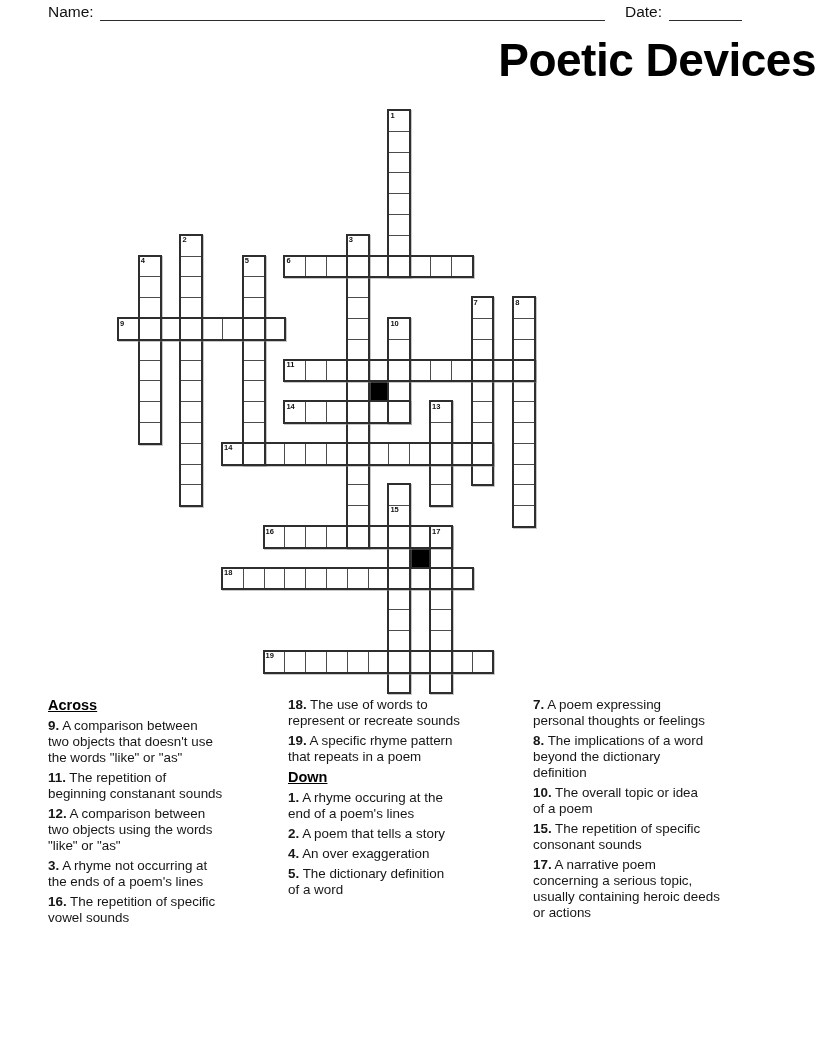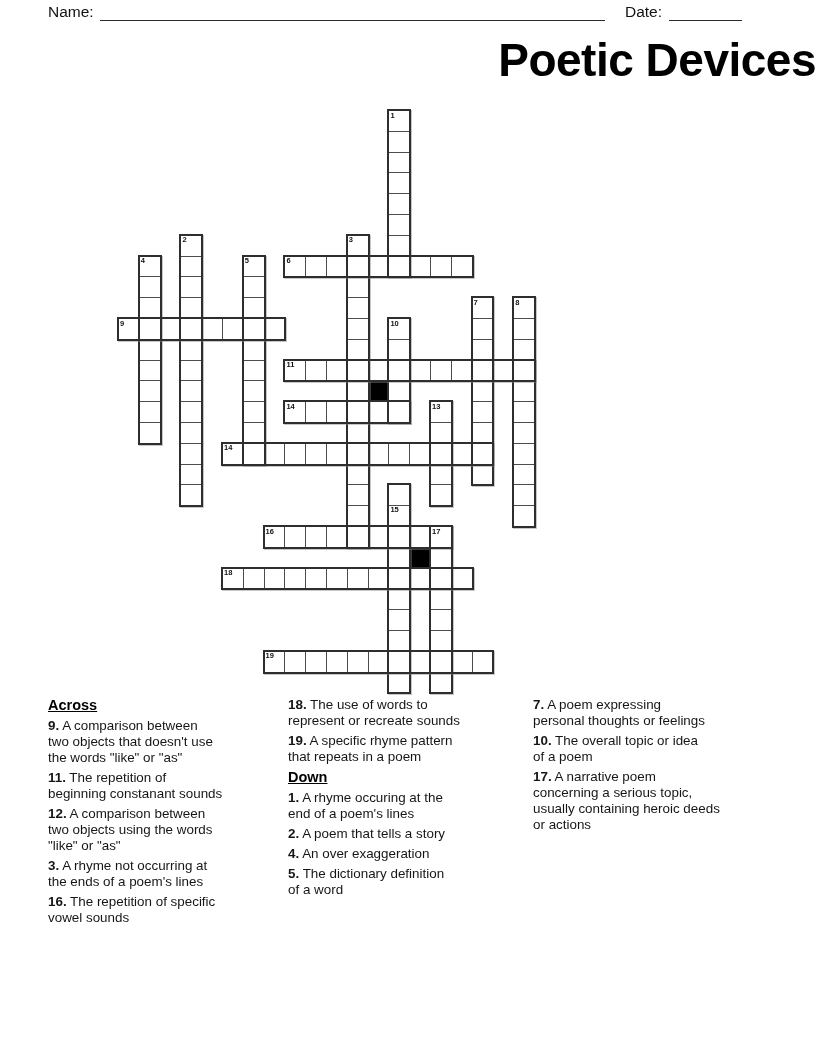--- a/index.html
+++ b/index.html
@@ -262,17 +262,19 @@
         <p class="clue"><b>18.</b> The use of words to<br>represent or recreate sounds</p>
         <p class="clue"><b>19.</b> A specific rhyme pattern<br>that repeats in a poem</p>
         <div class="clue-heading">Down</div>
         <p class="clue"><b>1.</b> A rhyme occuring at the<br>end of a poem's lines</p>
         <p class="clue"><b>2.</b> A poem that tells a story</p>
         <p class="clue"><b>4.</b> An over exaggeration</p>
         <p class="clue"><b>5.</b> The dictionary definition<br>of a word</p>
       </div>
     <div class="clue-col clue-col-3">
         <p class="clue"><b>7.</b> A poem expressing<br>personal thoughts or feelings</p>
+        <p class="clue"><b>8.</b> The implications of a word<br>beyond the dictionary<br>definition</p>
         <p class="clue"><b>10.</b> The overall topic or idea<br>of a poem</p>
+        <p class="clue"><b>15.</b> The repetition of specific<br>consonant sounds</p>
         <p class="clue"><b>17.</b> A narrative poem<br>concerning a serious topic,<br>usually containing heroic deeds<br>or actions</p>
       </div>
   </div>
 </div>
 
 </body></html>

